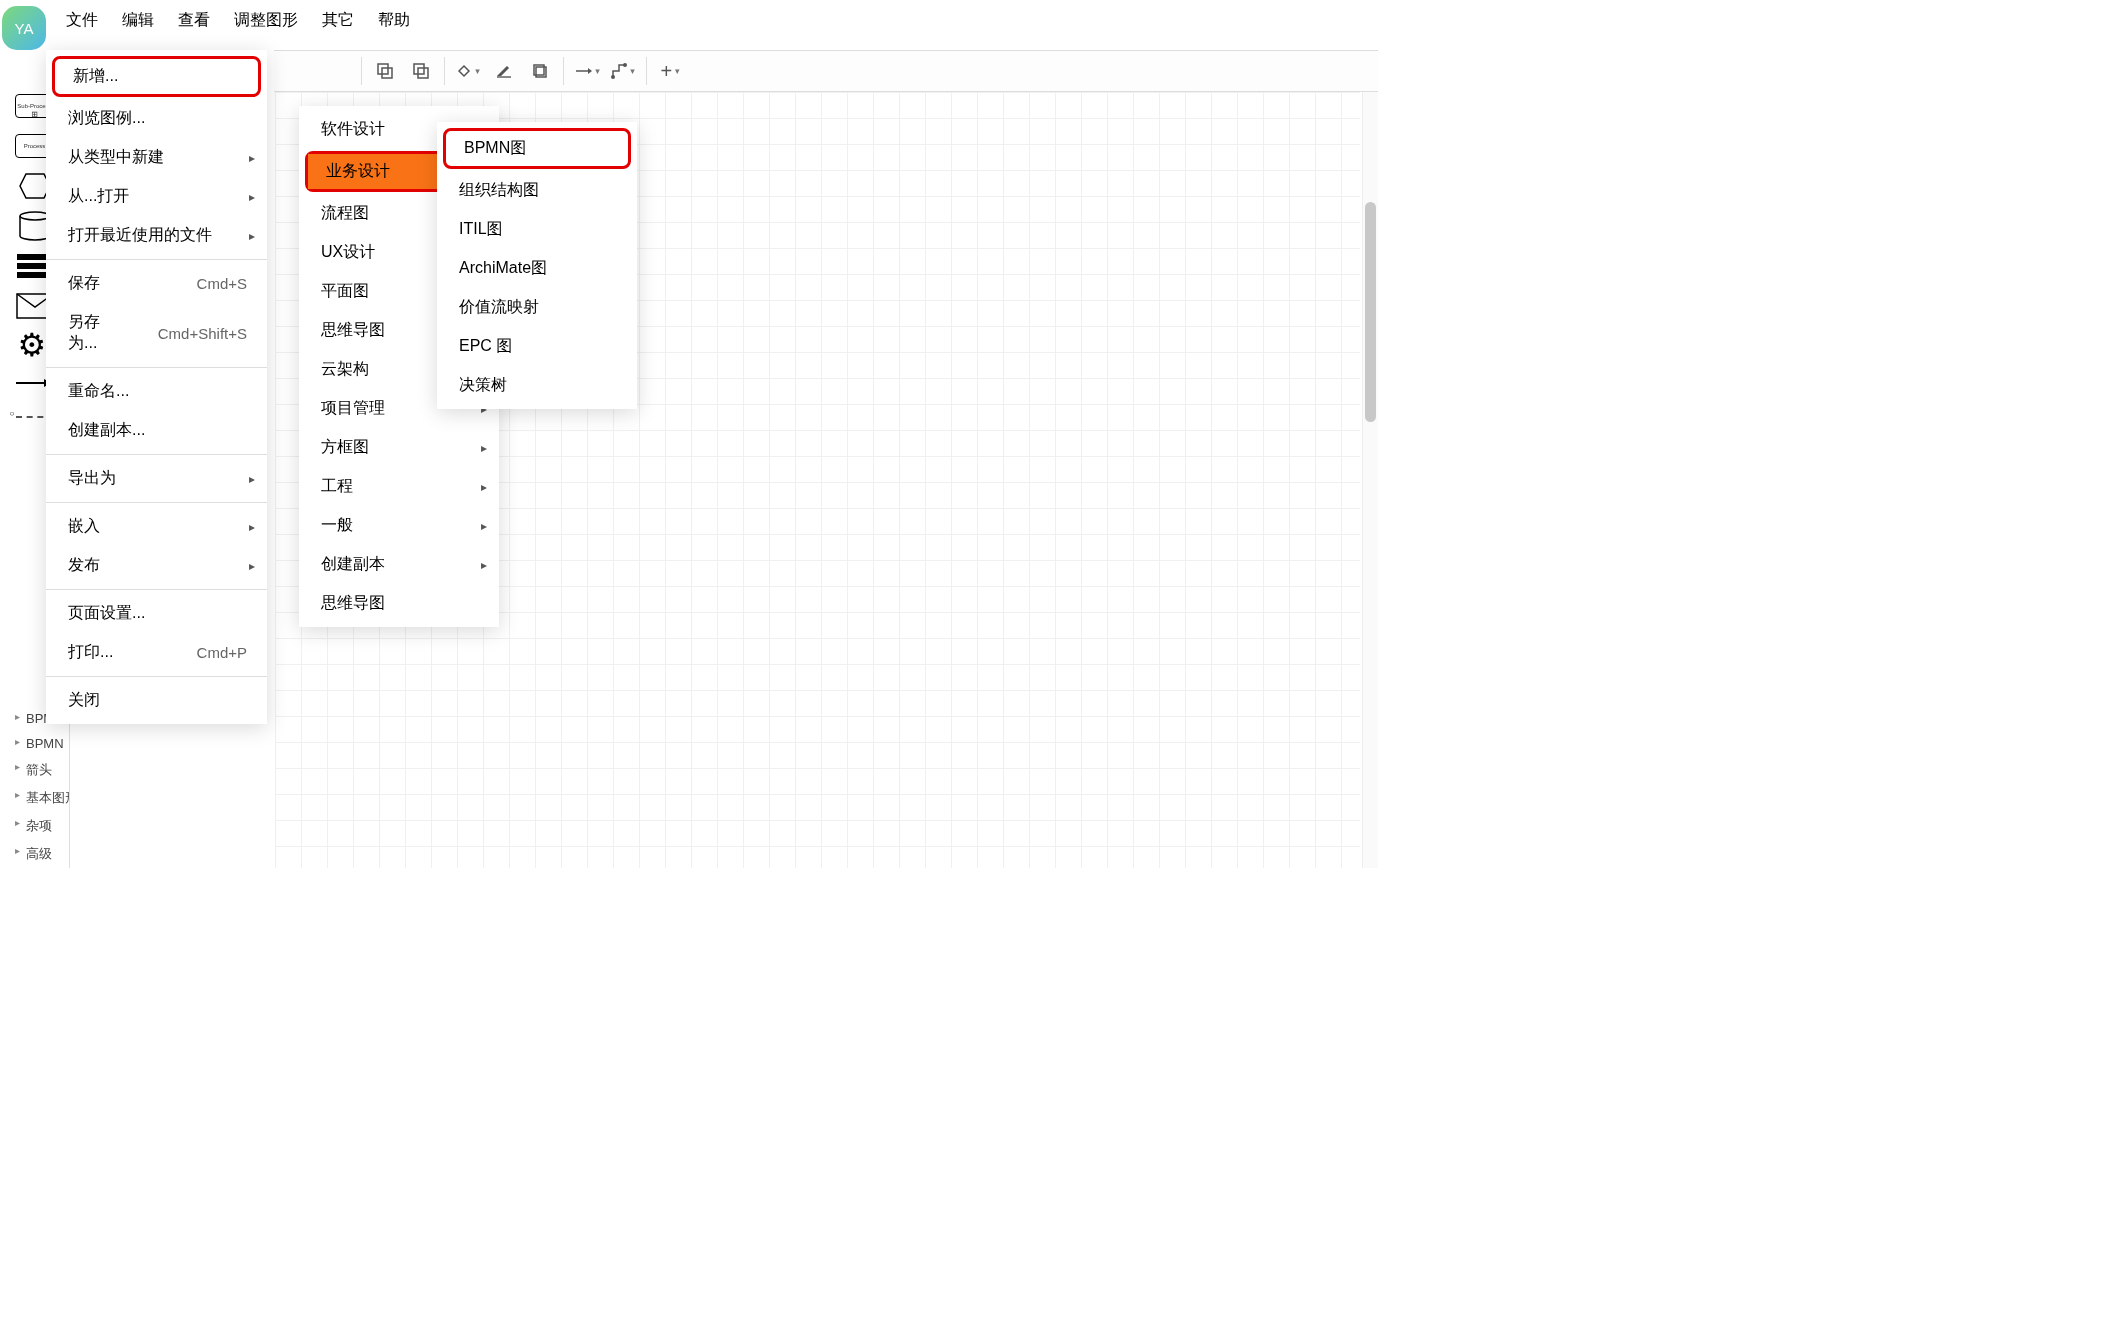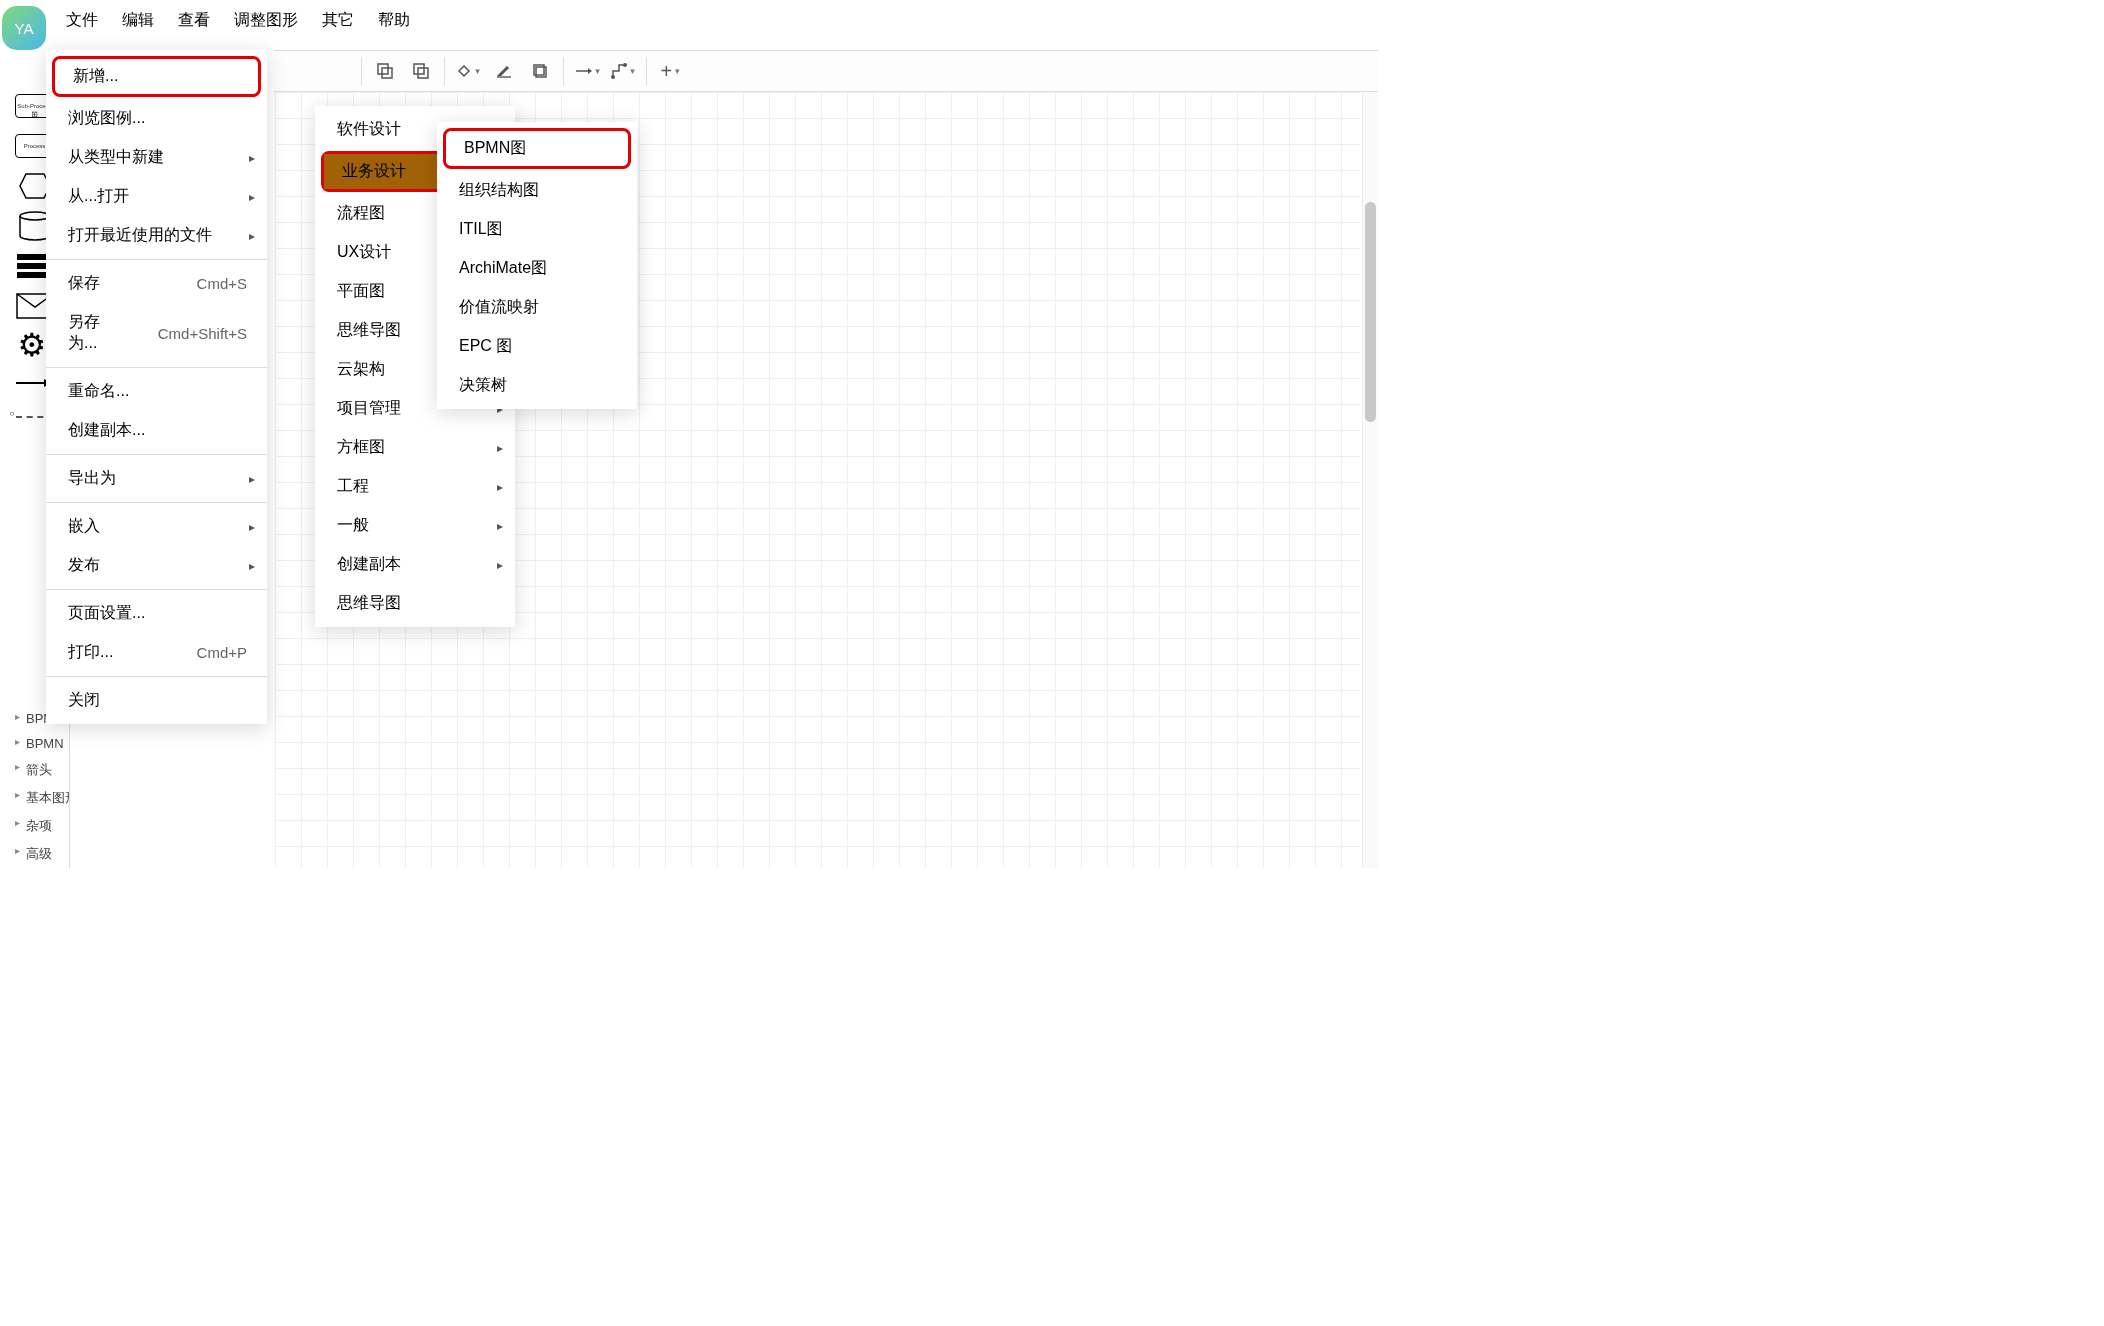--- a/index.html
+++ b/index.html
@@ -315,21 +315,21 @@
       border: 3px solid #e30000;
       border-radius: 8px;
       margin: 2px 6px;
       padding: 0;
     }
     .highlight-box .menu-item {
       padding: 7px 20px 7px 18px;
     }
     
     .menu1 { top: 50px; left: 46px; width: 221px; }
-    .menu2 { top: 106px; left: 315px; width: 138px; }
+    .menu2 { top: 106px; left: 299px; width: 138px; }
     .menu3 { top: 122px; left: 437px; width: 147px; }
     
     
     .tb-icon { stroke: #555; stroke-width: 1.5; fill: none; }
   </style>
 </head>
 <body>
 
 <div class="header">
   <div class="avatar">YA</div>
@@ -513,21 +513,21 @@
   <div class="menu-item">
       <span>关闭</span>
     </div>
 </div>
 
 <div class="dropdown-menu menu2">
   <div class="menu-item has-submenu">
       <span>软件设计</span>
     </div>
   <div class="highlight-box">
-    <div class="menu-item has-submenu hovered" style="background:#a16207">
+    <div class="menu-item has-submenu hovered" style="background:#f97316">
         <span>业务设计</span>
       </div>
   </div>
   <div class="menu-item has-submenu">
       <span>流程图</span>
     </div>
   <div class="menu-item has-submenu">
       <span>UX设计</span>
     </div>
   <div class="menu-item has-submenu">

